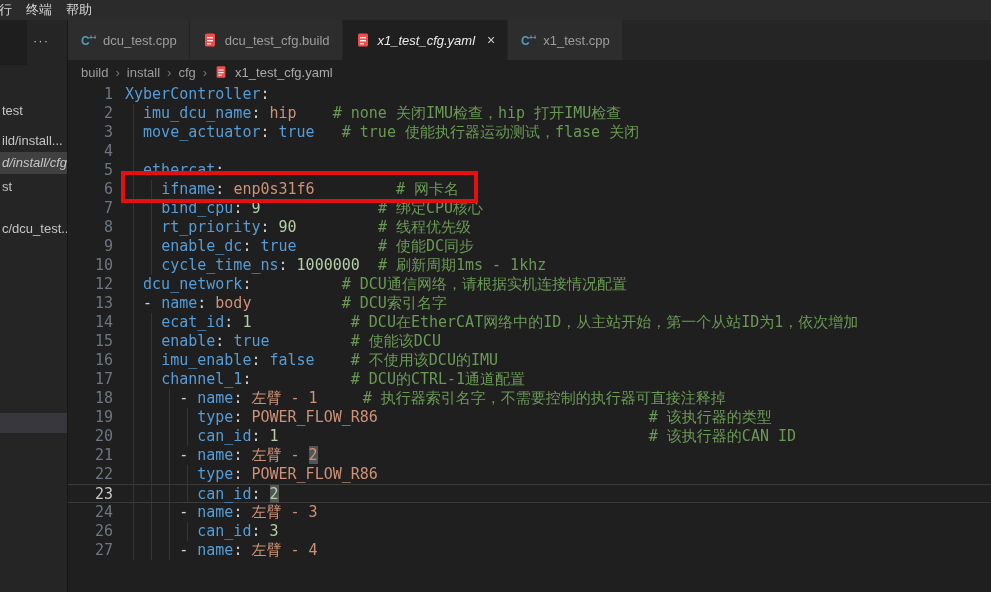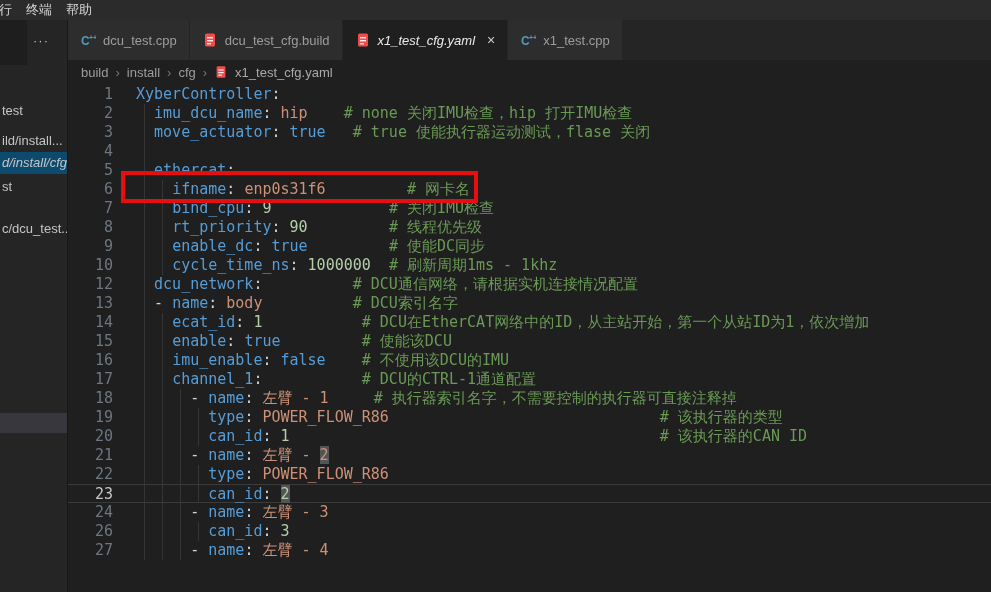--- a/index.html
+++ b/index.html
@@ -16,21 +16,21 @@
 
   
   .sidebar{position:absolute;left:0;top:20px;width:67px;bottom:0;background:#252526;
            border-right:1px solid #171717;overflow:hidden;}
   .sb-dark{position:absolute;left:0;top:0;width:27px;height:45px;background:#1e1e1e;}
   .sb-more{position:absolute;left:33px;top:13px;color:#c0c0c0;font-size:13px;
            letter-spacing:1px;cursor:pointer;}
   .sbi{position:absolute;left:0;right:0;height:22px;line-height:22px;padding-left:2px;
        color:#c5c5c5;font-size:13px;white-space:nowrap;overflow:hidden;cursor:pointer;}
   .sbi1{top:80px}.sbi2{top:110px}
-  .sbi3{top:132px;background:#0c4a6e;font-style:italic;}
+  .sbi3{top:132px;background:#404040;font-style:italic;}
   .sbi4{top:156px}.sbi5{top:198px}
   .sb-band{position:absolute;left:0;right:0;top:393px;height:20px;background:#37373d;cursor:pointer;}
 
   
   .editor{position:absolute;left:68px;top:20px;right:0;bottom:0;}
 
   .tabbar{height:40px;background:#252526;display:flex;align-items:stretch;}
   .tab{display:flex;align-items:center;gap:7px;padding:0 12px;background:#2d2d2d;
        color:#9d9d9d;font-size:13px;border-right:1px solid #252526;cursor:pointer;
        white-space:nowrap;}
@@ -46,21 +46,21 @@
   .bc-file{color:#a9a9a9;}
 
   
   .codearea{position:absolute;left:0;right:0;top:64px;bottom:0;padding-top:1px;
             font-family:"DejaVu Sans Mono",monospace;font-size:15px;line-height:19px;
             overflow:hidden;cursor:text;}
   .line{display:flex;height:19px;white-space:pre;}
   .line.current{box-sizing:border-box;border-top:1px solid #3a3a3a;border-bottom:1px solid #3a3a3a;}
   .ln{width:45px;flex:none;text-align:right;color:#6e7681;user-select:none;}
   .line.current .ln{color:#c6c6c6;}
-  .code{position:relative;margin-left:23px;flex:1;color:#d4d4d4;}
+  .code{position:relative;margin-left:12px;flex:1;color:#d4d4d4;}
   .ig{position:absolute;top:0;bottom:0;width:1px;background:#353535;}
   .tok-k{color:#569cd6}.tok-b{color:#569cd6}
   .tok-s{color:#ce9178}.tok-n{color:#b5cea8}
   .tok-c{color:#6a9955}.tok-p,.tok-w{color:#d4d4d4}
   .hl{background:#525558;}
 
   .redbox{position:absolute;left:53px;top:87px;width:357px;height:32px;
           box-sizing:border-box;border:4px solid #e40f0f;z-index:5;pointer-events:none;}
 </style>
 </head>
@@ -151,21 +151,21 @@
     </div>
 
     <div class="codearea">
       <div id="lines">
           <div class="line"><div class="ln">1</div><div class="code"><span class="tok-k">XyberController</span><span class="tok-p">:</span></div></div>
           <div class="line"><div class="ln">2</div><div class="code"><i class="ig" style="left: 8px;"></i><span class="tok-w">  </span><span class="tok-k">imu_dcu_name</span><span class="tok-p">:</span><span class="tok-w"> </span><span class="tok-s">hip</span><span class="tok-w">    </span><span class="tok-c"># none 关闭IMU检查，hip 打开IMU检查</span></div></div>
           <div class="line"><div class="ln">3</div><div class="code"><i class="ig" style="left: 8px;"></i><span class="tok-w">  </span><span class="tok-k">move_actuator</span><span class="tok-p">:</span><span class="tok-w"> </span><span class="tok-b">true</span><span class="tok-w">   </span><span class="tok-c"># true 使能执行器运动测试，flase 关闭</span></div></div>
           <div class="line"><div class="ln">4</div><div class="code"><i class="ig" style="left: 8px;"></i></div></div>
           <div class="line"><div class="ln">5</div><div class="code"><i class="ig" style="left: 8px;"></i><span class="tok-w">  </span><span class="tok-k">ethercat</span><span class="tok-p">:</span></div></div>
           <div class="line"><div class="ln">6</div><div class="code"><i class="ig" style="left: 8px;"></i><i class="ig" style="left: 26px;"></i><span class="tok-w">    </span><span class="tok-k">ifname</span><span class="tok-p">:</span><span class="tok-w"> </span><span class="tok-s">enp0s31f6</span><span class="tok-w">         </span><span class="tok-c"># 网卡名</span></div></div>
-          <div class="line"><div class="ln">7</div><div class="code"><i class="ig" style="left: 8px;"></i><i class="ig" style="left: 26px;"></i><span class="tok-w">    </span><span class="tok-k">bind_cpu</span><span class="tok-p">:</span><span class="tok-w"> </span><span class="tok-n">9</span><span class="tok-w">             </span><span class="tok-c"># 关闭IMU检查</span></div></div>
+          <div class="line"><div class="ln">7</div><div class="code"><i class="ig" style="left: 8px;"></i><i class="ig" style="left: 26px;"></i><span class="tok-w">    </span><span class="tok-k">bind_cpu</span><span class="tok-p">:</span><span class="tok-w"> </span><span class="tok-n">9</span><span class="tok-w">             </span><span class="tok-c"># 绑定CPU核心</span></div></div>
           <div class="line"><div class="ln">8</div><div class="code"><i class="ig" style="left: 8px;"></i><i class="ig" style="left: 26px;"></i><span class="tok-w">    </span><span class="tok-k">rt_priority</span><span class="tok-p">:</span><span class="tok-w"> </span><span class="tok-n">90</span><span class="tok-w">         </span><span class="tok-c"># 线程优先级</span></div></div>
           <div class="line"><div class="ln">9</div><div class="code"><i class="ig" style="left: 8px;"></i><i class="ig" style="left: 26px;"></i><span class="tok-w">    </span><span class="tok-k">enable_dc</span><span class="tok-p">:</span><span class="tok-w"> </span><span class="tok-b">true</span><span class="tok-w">         </span><span class="tok-c"># 使能DC同步</span></div></div>
           <div class="line"><div class="ln">10</div><div class="code"><i class="ig" style="left: 8px;"></i><i class="ig" style="left: 26px;"></i><span class="tok-w">    </span><span class="tok-k">cycle_time_ns</span><span class="tok-p">:</span><span class="tok-w"> </span><span class="tok-n">1000000</span><span class="tok-w">  </span><span class="tok-c"># 刷新周期1ms - 1khz</span></div></div>
           <div class="line"><div class="ln">12</div><div class="code"><i class="ig" style="left: 8px;"></i><span class="tok-w">  </span><span class="tok-k">dcu_network</span><span class="tok-p">:</span><span class="tok-w">          </span><span class="tok-c"># DCU通信网络，请根据实机连接情况配置</span></div></div>
           <div class="line"><div class="ln">13</div><div class="code"><i class="ig" style="left: 8px;"></i><span class="tok-w">  </span><span class="tok-p">-</span><span class="tok-w"> </span><span class="tok-k">name</span><span class="tok-p">:</span><span class="tok-w"> </span><span class="tok-s">body</span><span class="tok-w">          </span><span class="tok-c"># DCU索引名字</span></div></div>
           <div class="line"><div class="ln">14</div><div class="code"><i class="ig" style="left: 8px;"></i><i class="ig" style="left: 26px;"></i><span class="tok-w">    </span><span class="tok-k">ecat_id</span><span class="tok-p">:</span><span class="tok-w"> </span><span class="tok-n">1</span><span class="tok-w">           </span><span class="tok-c"># DCU在EtherCAT网络中的ID，从主站开始，第一个从站ID为1，依次增加</span></div></div>
           <div class="line"><div class="ln">15</div><div class="code"><i class="ig" style="left: 8px;"></i><i class="ig" style="left: 26px;"></i><span class="tok-w">    </span><span class="tok-k">enable</span><span class="tok-p">:</span><span class="tok-w"> </span><span class="tok-b">true</span><span class="tok-w">         </span><span class="tok-c"># 使能该DCU</span></div></div>
           <div class="line"><div class="ln">16</div><div class="code"><i class="ig" style="left: 8px;"></i><i class="ig" style="left: 26px;"></i><span class="tok-w">    </span><span class="tok-k">imu_enable</span><span class="tok-p">:</span><span class="tok-w"> </span><span class="tok-b">false</span><span class="tok-w">    </span><span class="tok-c"># 不使用该DCU的IMU</span></div></div>
           <div class="line"><div class="ln">17</div><div class="code"><i class="ig" style="left: 8px;"></i><i class="ig" style="left: 26px;"></i><span class="tok-w">    </span><span class="tok-k">channel_1</span><span class="tok-p">:</span><span class="tok-w">           </span><span class="tok-c"># DCU的CTRL-1通道配置</span></div></div>
           <div class="line"><div class="ln">18</div><div class="code"><i class="ig" style="left: 8px;"></i><i class="ig" style="left: 26px;"></i><i class="ig" style="left: 44px;"></i><span class="tok-w">      </span><span class="tok-p">-</span><span class="tok-w"> </span><span class="tok-k">name</span><span class="tok-p">:</span><span class="tok-w"> </span><span class="tok-s">左臂 - 1</span><span class="tok-w">     </span><span class="tok-c"># 执行器索引名字，不需要控制的执行器可直接注释掉</span></div></div>

